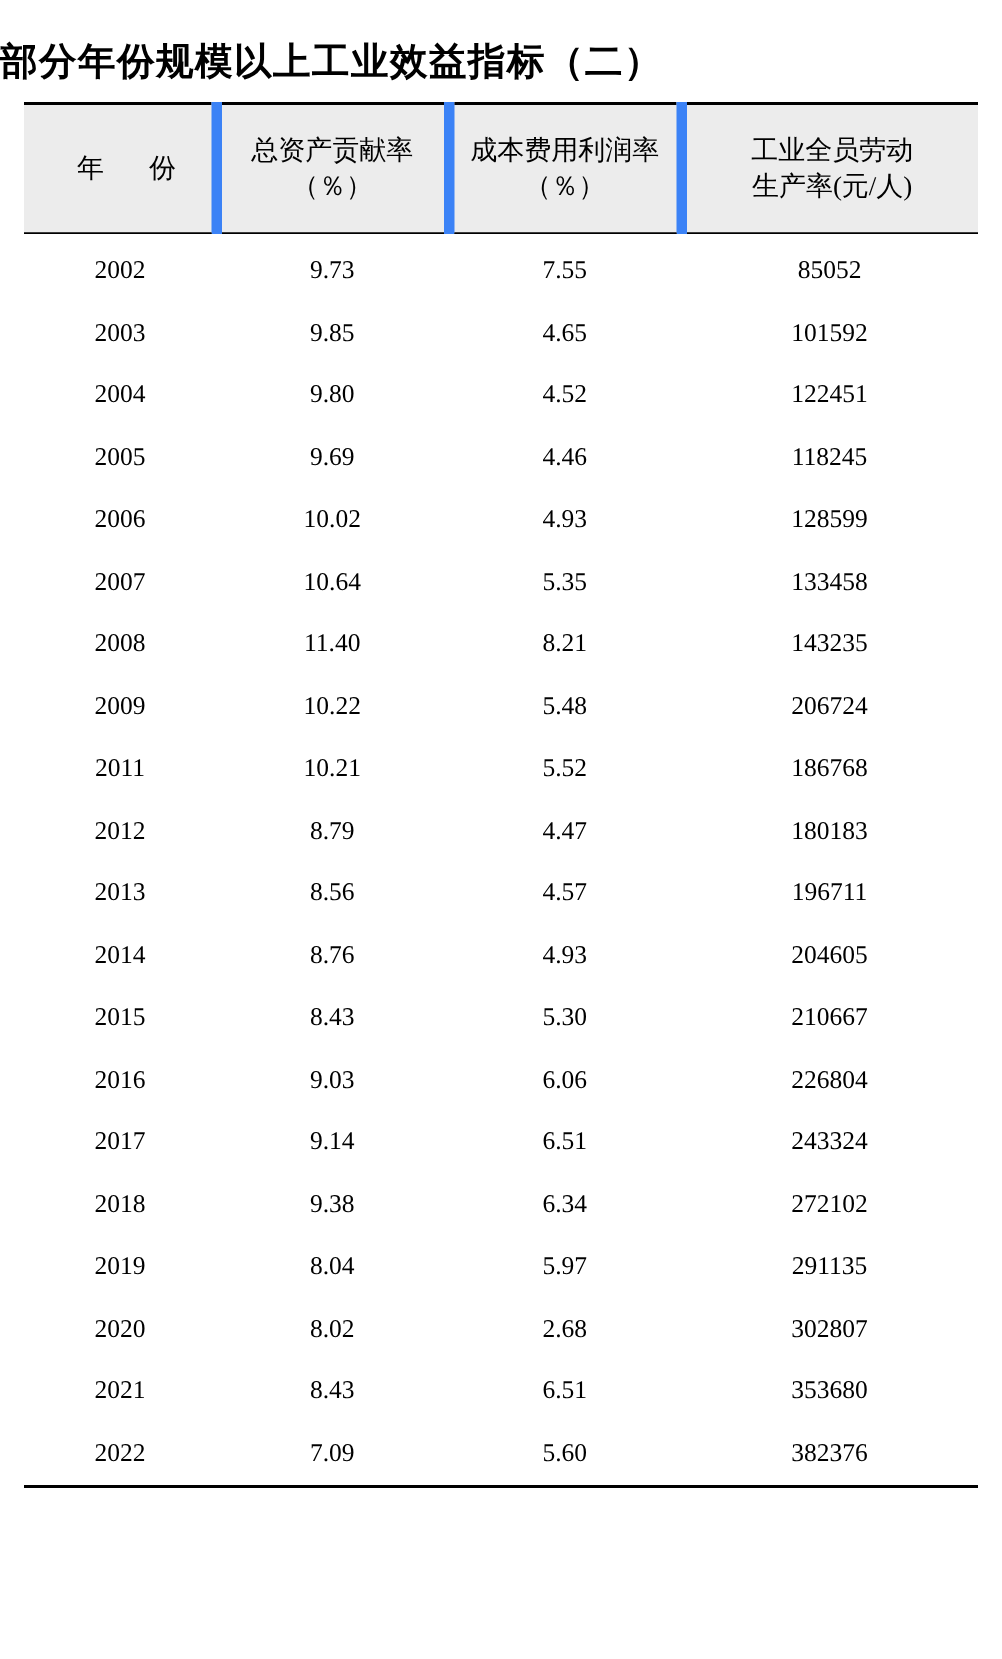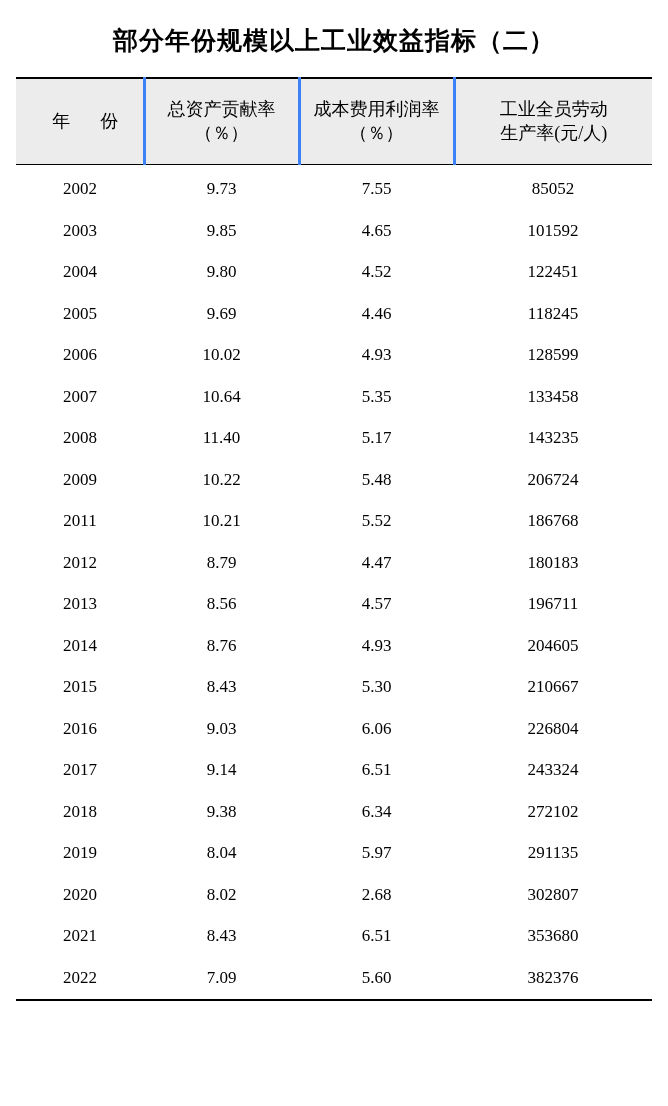--- a/index.html
+++ b/index.html
@@ -14,26 +14,26 @@
     color: #000000;
     overflow: hidden;
   }
   .page {
     width: 668px;
     height: 1106px;
     position: relative;
     box-sizing: border-box;
   }
   .title {
-    text-align: center;
+    text-align: left;
     font-size: 25px;
     font-weight: bold;
     letter-spacing: 1px;
     padding-top: 24px;
-    padding-bottom: 20px;
+    padding-bottom: 11px;
     font-family: "Liberation Serif", "DejaVu Serif", serif;
   }
   table.data-table {
     border-collapse: collapse;
     width: 636px;
     margin: 0 auto;
     table-layout: fixed;
   }
   table.data-table td, table.data-table th {
     padding: 0;
@@ -53,21 +53,21 @@
   thead tr {
     border-top: 2px solid #000;
     border-bottom: 1px solid #000;
   }
   thead th.col-year {
     width: 128px;
     letter-spacing: 6px;
     padding-left: 18px;
   }
   thead th.divider {
-    border-left: 3px solid #3b82f6;
+    border-left: 7px solid #3b82f6;
     margin-left: 47px;
   }
   thead th .hdr-line {
     display: block;
   }
   tbody td {
     font-size: 17px;
     text-align: center;
     height: 41.5px;
     vertical-align: middle;
@@ -153,21 +153,21 @@
         </tr>
         <tr>
           <td>2007</td>
           <td>10.64</td>
           <td>5.35</td>
           <td>133458</td>
         </tr>
         <tr>
           <td>2008</td>
           <td>11.40</td>
-          <td>5.17</td>
+          <td>8.21</td>
           <td>143235</td>
         </tr>
         <tr>
           <td>2009</td>
           <td>10.22</td>
           <td>5.48</td>
           <td>206724</td>
         </tr>
         <tr>
           <td>2011</td>

